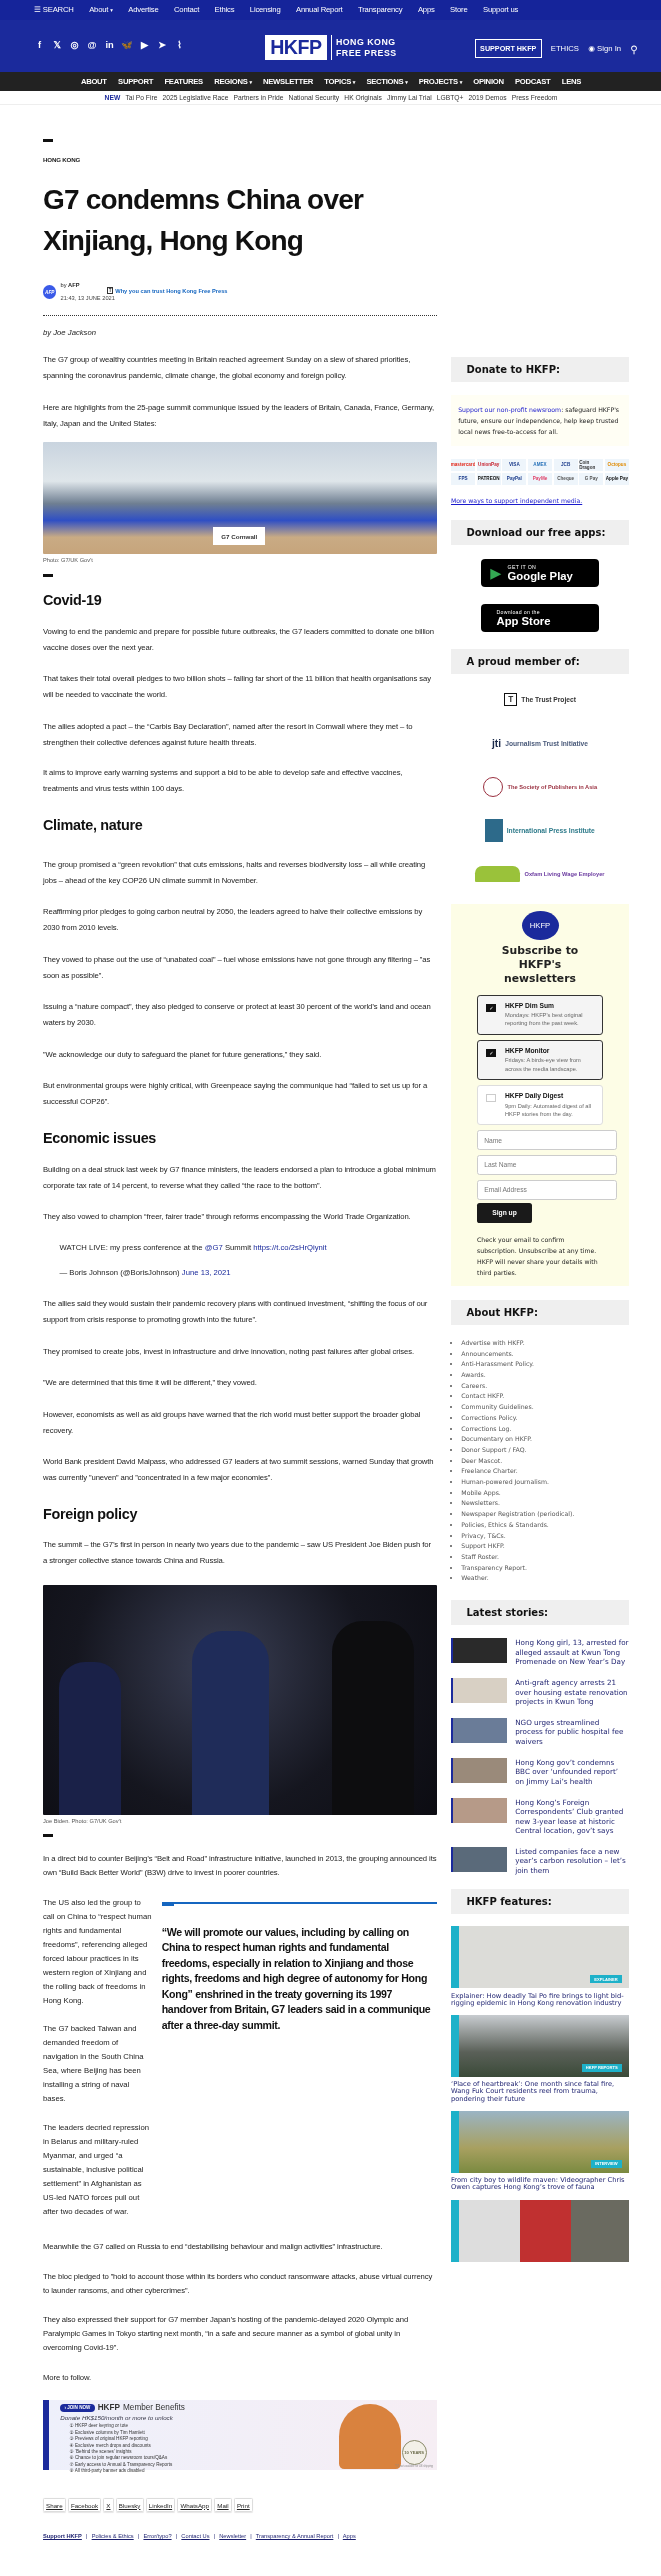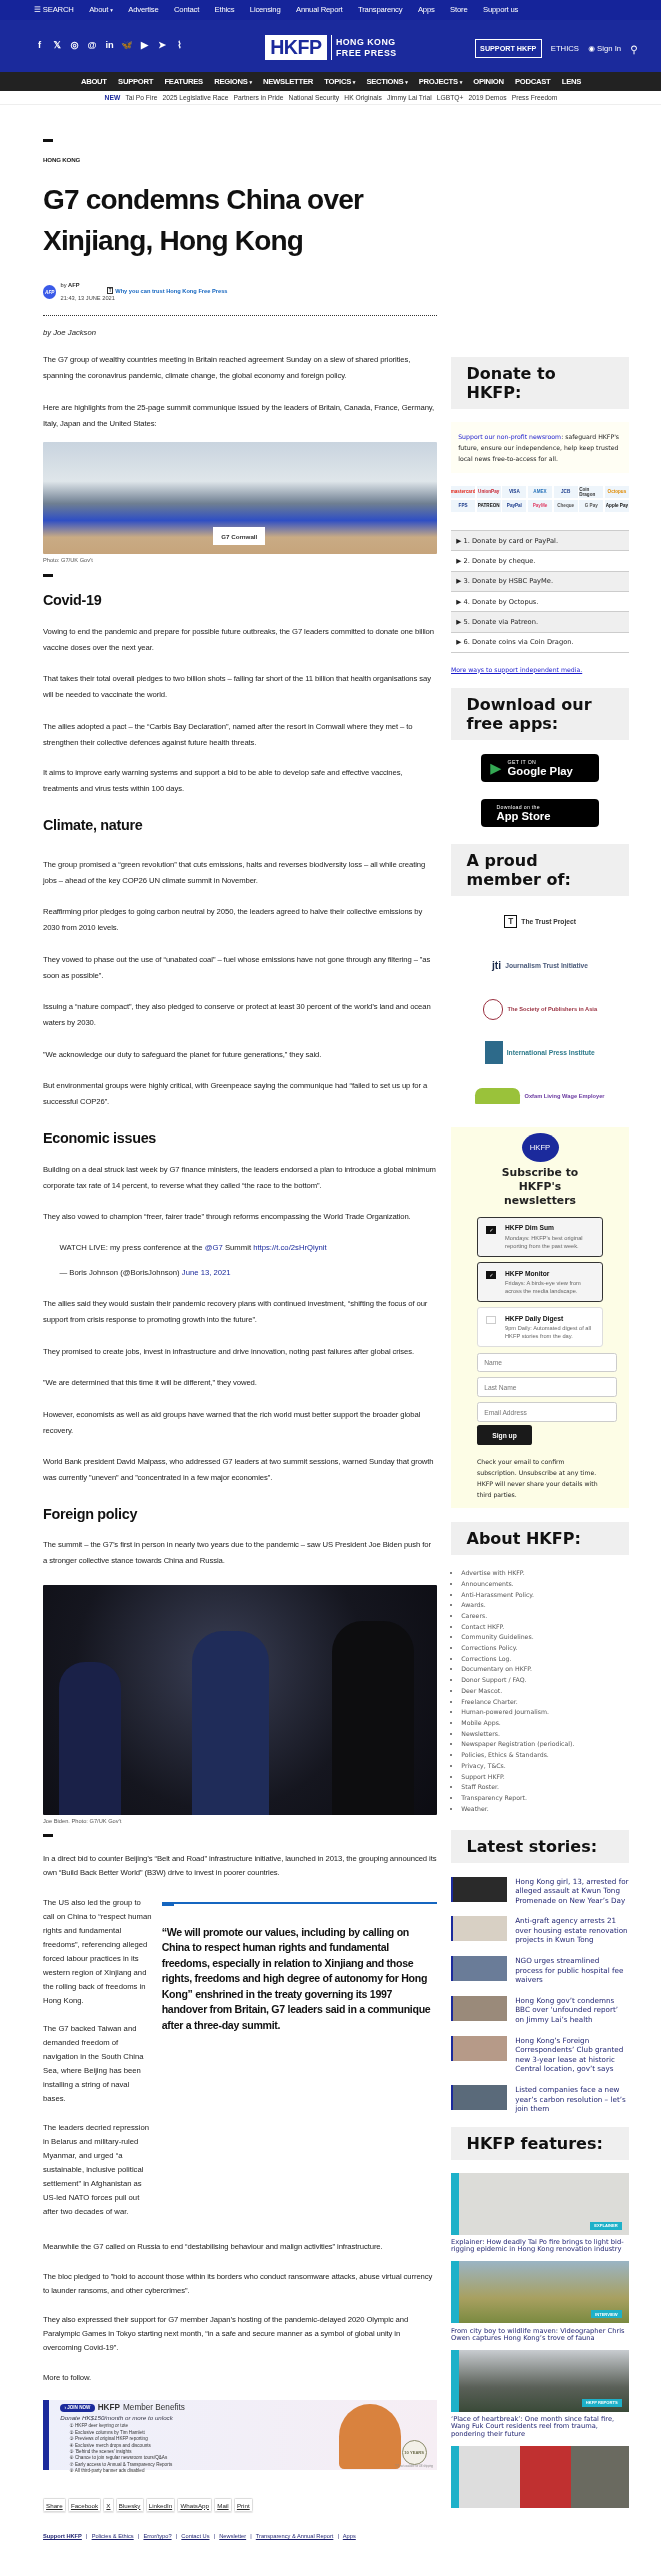--- a/index.html
+++ b/index.html
@@ -29,21 +29,21 @@
 .trust{position:absolute;left:64px;top:8.2px;font-size:5.7px;color:#1566c0;font-weight:bold;display:flex;align-items:center;gap:2.1px}
 .trust .t{border:0.5px solid #333;width:6.2px;height:7.2px;font-size:4.6px;display:inline-flex;align-items:center;justify-content:center;color:#333}
 .rule{border-top:0.5px dotted #333;margin-top:10.3px}
 .author{font-style:italic;font-weight:normal;font-size:7.7px;margin-top:11.3px}
 p.body{font-size:7.7px;line-height:16px;color:#222;margin-top:15.5px;letter-spacing:-0.1px}
 p.body:first-of-type{margin-top:0}
 h2{font-size:14.4px;font-weight:bold;margin-top:19.6px;color:#111;letter-spacing:-0.3px}
 .photo{width:394px;border-radius:1px;margin-top:10.3px;position:relative;overflow:hidden}
 .caption{font-size:5.7px;color:#555;margin-top:3.1px}
 .sidebar{position:absolute;left:451px;width:178px}
-.wtitle{background:#efefef;padding:7.2px 15.5px;font-weight:bold;font-size:16px;color:#111;font-family:"DejaVu Sans",sans-serif}
+.wtitle{background:#efefef;padding:7.2px 15.5px;font-weight:bold;font-size:10px;color:#111;font-family:"DejaVu Sans",sans-serif}
 .supportbox{background:#fffef4;padding:8.2px 7.2px;font-size:6.2px;line-height:11.3px;font-family:"DejaVu Sans",sans-serif;margin-top:13px}
 .supportbox a{color:#1a1acc}
 .paygrid{display:grid;grid-template-columns:repeat(7,1fr);gap:1.5px;margin-top:13px}
 .paygrid span{background:#eef5fb;height:12.4px;font-size:4.6px;font-weight:bold;display:flex;align-items:center;justify-content:center;color:#1a3a8a;overflow:hidden}
 .donlist{margin-top:18px;border-top:0.5px solid #ccc}
 .donlist div{padding:5.7px 5.2px;font-size:6.7px;font-family:"DejaVu Sans",sans-serif;border-bottom:0.5px solid #ccc}
 .donlist div:nth-child(odd){background:#efefef}
 .morelink{font-size:6.2px;color:#1a1acc;text-decoration:underline;margin-top:12.4px;font-family:"DejaVu Sans",sans-serif}
 .appbtn{width:118px;height:28px;background:#000;border-radius:4.1px;margin:0 auto;color:#fff;display:flex;align-items:center;gap:6.2px;padding-left:9.3px}
 .appbtn .small{font-size:5.2px;letter-spacing:0.3px}
@@ -318,28 +318,20 @@
     <span style="color:#333">Coin Dragon</span>
     <span style="color:#e08a00">Octopus</span>
     <span>FPS</span>
     <span style="color:#111">PATREON</span>
     <span>PayPal</span>
     <span style="color:#e0446a">PayMe</span>
     <span style="color:#555">Cheque</span>
     <span style="color:#555">G Pay</span>
     <span style="color:#111">Apple Pay</span>
   </div>
-  <div class="donlist">
-    <div>▶ 1. Donate by card or PayPal.</div>
-    <div>▶ 2. Donate by cheque.</div>
-    <div>▶ 3. Donate by HSBC PayMe.</div>
-    <div>▶ 4. Donate by Octopus.</div>
-    <div>▶ 5. Donate via Patreon.</div>
-    <div style="background:#fff">▶ 6. Donate coins via Coin Dragon.</div>
-  </div>
   <div class="morelink">More ways to support independent media.</div>
 
   <div class="wtitle" style="margin-top:15.5px">Download our free apps:</div>
   <div class="appbtn" style="margin-top:13.4px">
     <span style="font-size:14.4px;color:#34a853">▶</span>
     <div>
         <div class="small">GET IT ON</div>
         <div class="big">Google Play</div>
       </div>
   </div>
@@ -457,29 +449,29 @@
 
   <div class="wtitle" style="margin-top:13.4px">HKFP features:</div>
   <div style="margin-top:12.4px">
     <div class="feat">
       <div class="fimg" style="background:#dcdcd8">
           <span class="badge">EXPLAINER</span>
         </div>
       <div class="ft">Explainer: How deadly Tai Po fire brings to light bid-rigging epidemic in Hong Kong renovation industry</div>
     </div>
     <div class="feat">
+      <div class="fimg" style="background:linear-gradient(180deg,#c8ccd0,#5a6058 60%,#3a4a38)">
+          <span class="badge">HKFP REPORTS</span>
+        </div>
+      <div class="ft">‘Place of heartbreak’: One month since fatal fire, Wang Fuk Court residents reel from trauma, pondering their future</div>
+    </div>
+    <div class="feat">
       <div class="fimg" style="background:linear-gradient(180deg,#9ab4c4,#a8a060 60%,#7a8a40)">
           <span class="badge">INTERVIEW</span>
         </div>
       <div class="ft">From city boy to wildlife maven: Videographer Chris Owen captures Hong Kong’s trove of fauna</div>
     </div>
     <div class="feat">
-      <div class="fimg" style="background:linear-gradient(180deg,#c8ccd0,#5a6058 60%,#3a4a38)">
-          <span class="badge">HKFP REPORTS</span>
-        </div>
-      <div class="ft">‘Place of heartbreak’: One month since fatal fire, Wang Fuk Court residents reel from trauma, pondering their future</div>
-    </div>
-    <div class="feat">
       <div class="fimg" style="background:linear-gradient(90deg,#ddd 0 36%,#c03030 36% 66%,#6a6a60 66%)"></div>
     </div>
   </div>
 </div>
 
 
 </body></html>

